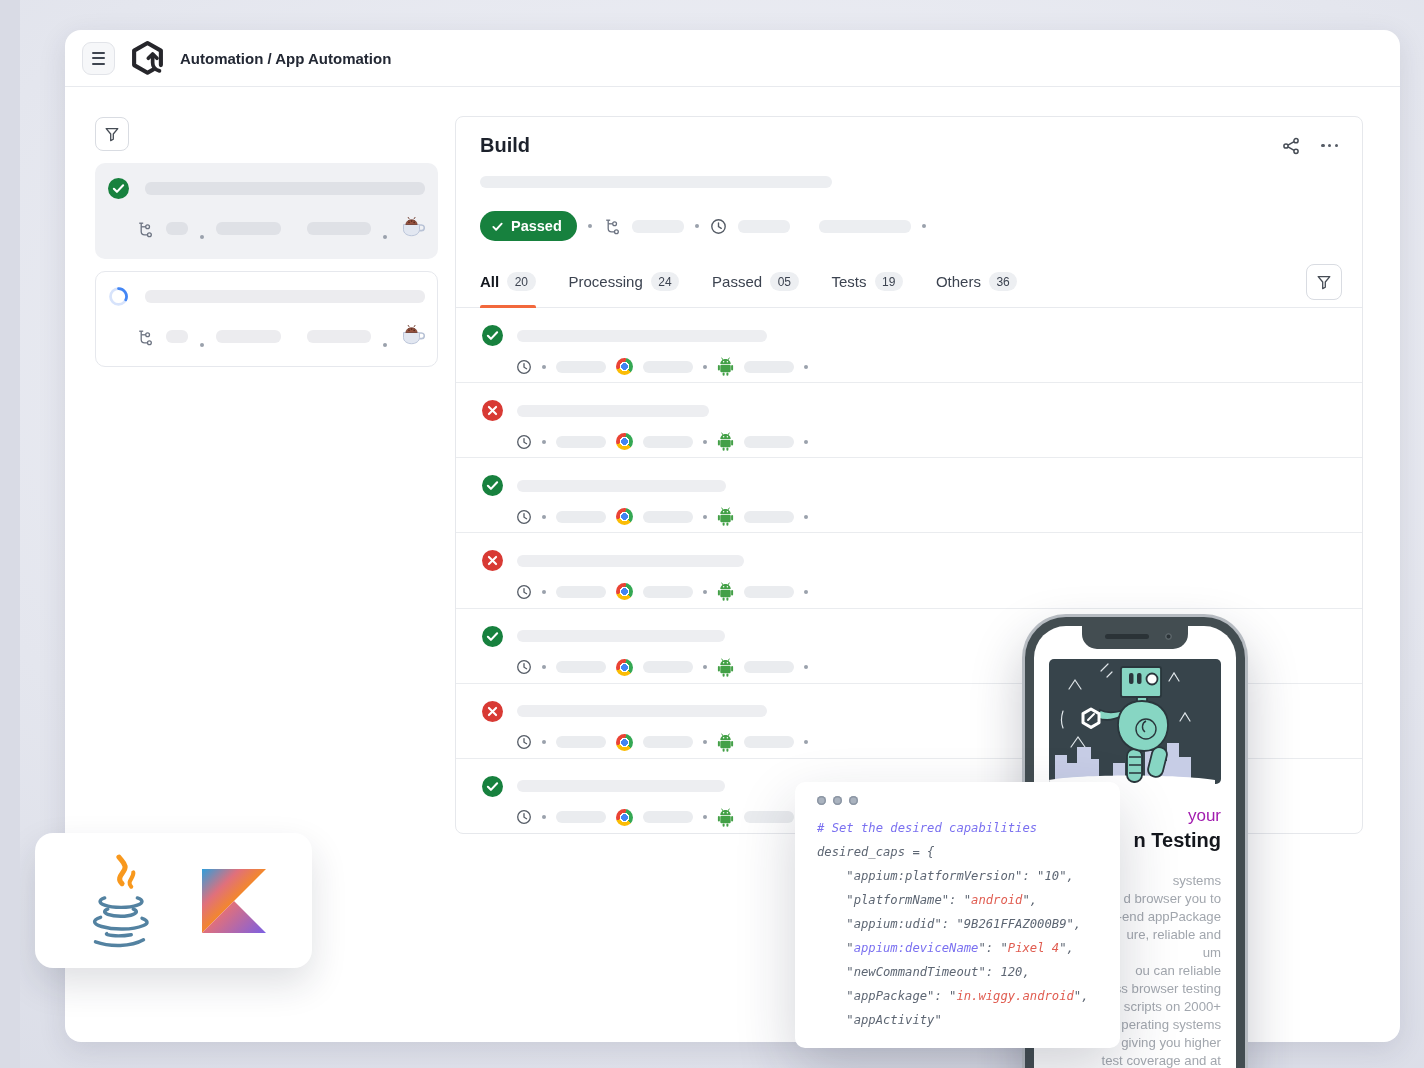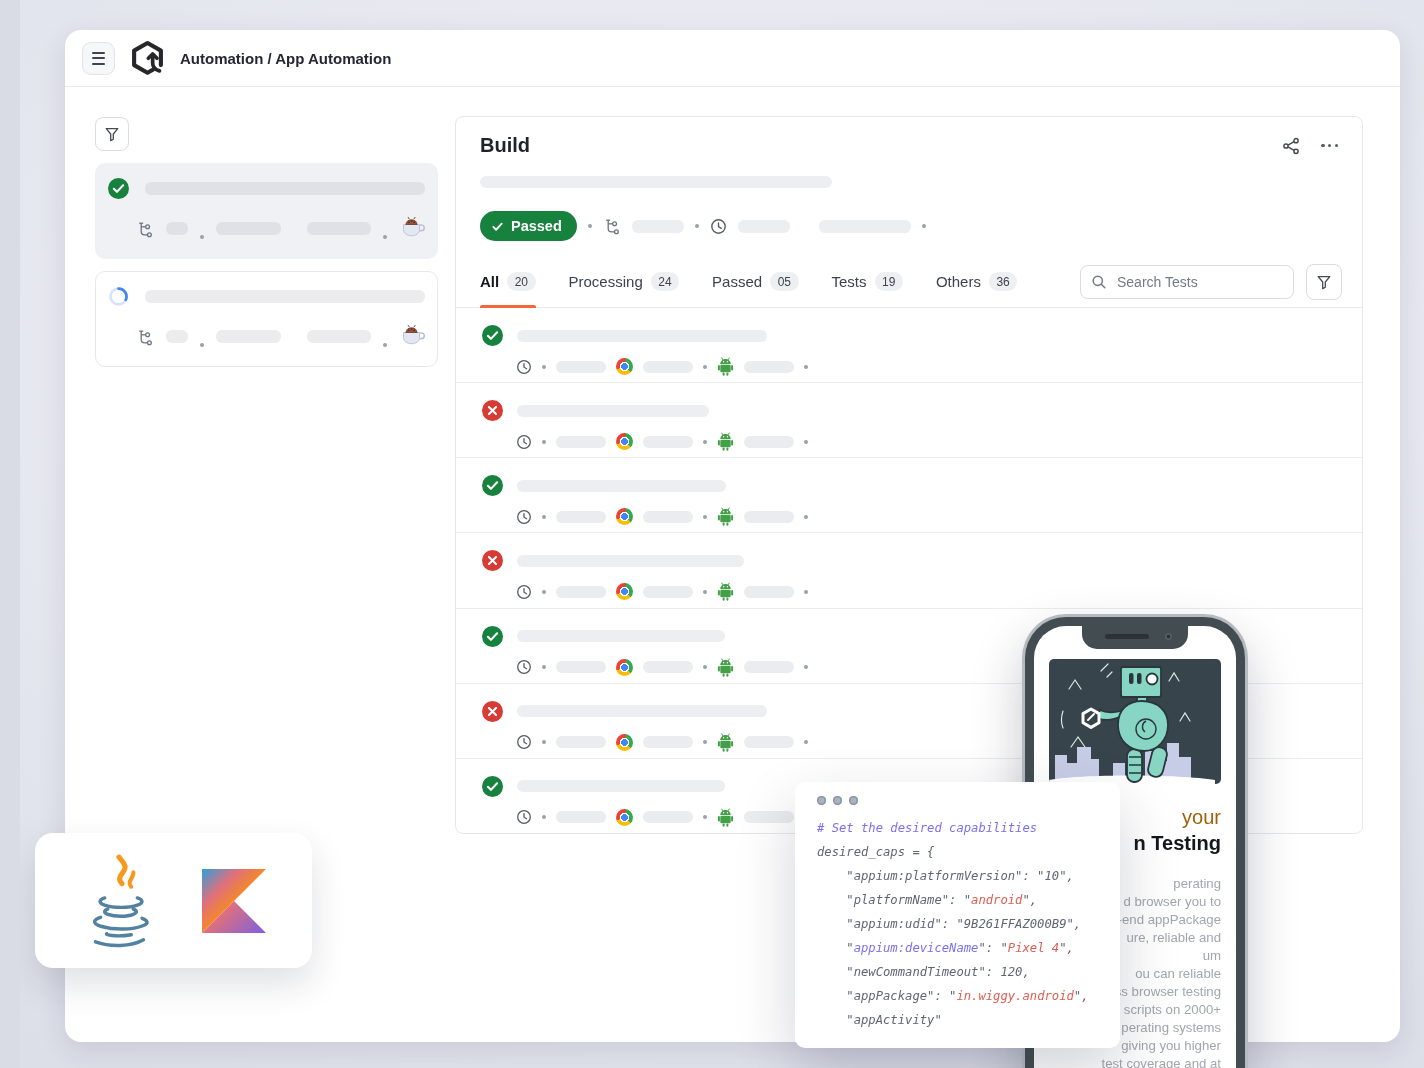--- a/index.html
+++ b/index.html
@@ -80,21 +80,21 @@
     background:#b6bbc1;padding:3px;box-sizing:border-box;z-index:4;box-shadow:0 24px 50px rgba(30,35,60,.25);}
   .phone-body{background:#434d51;border-radius:41px;padding:9px;height:100%;box-sizing:border-box;}
   .screen{background:#fff;border-radius:32px;height:100%;position:relative;overflow:hidden;}
   .notch{position:absolute;top:0;left:50%;transform:translateX(-50%);width:106px;height:23px;
     background:#434d51;border-radius:0 0 15px 15px;z-index:2;}
   .speaker{position:absolute;top:8px;left:23px;width:44px;height:5px;background:#2b3337;border-radius:3px;}
   .camera{position:absolute;top:7px;right:16px;width:7px;height:7px;border-radius:50%;background:#2b3337;
     box-shadow:inset 0 0 0 1.5px #5a6468;}
   .illus{margin:33px 15px 0;height:125px;background:#37444b;border-radius:5px;overflow:hidden;}
   .phone-heading{margin-top:22px;padding-right:15px;text-align:right;}
-  .ph-l1{font-size:20px;color:#a16207;}
+  .ph-l1{font-size:17px;color:#a21caf;}
   .ph-l2{font-size:20px;font-weight:700;color:#14171d;margin-top:3px;}
   .phone-para{margin-top:20px;padding-right:15px;text-align:right;font-size:13.2px;line-height:18px;color:#a2a7ae;}
   
   .code-card{position:absolute;left:775px;top:782px;width:325px;height:266px;background:#fff;border-radius:10px;
     z-index:5;box-shadow:0 24px 60px rgba(30,35,60,.20);padding:14px 0 0 22px;box-sizing:border-box;overflow:hidden;}
   .win-dots{display:flex;gap:7px;}
   .win-dots i{width:9px;height:9px;border-radius:50%;background:#aab3bf;box-shadow:inset 0 0 0 1.5px #8d97a5;}
   .code{margin-top:11px;font-family:"DejaVu Sans Mono",monospace;font-size:12.2px;line-height:24px;white-space:pre;font-style:italic;}
   .tok-gray{color:#5d6673}.tok-red{color:var(--red2,#e05c50)}.tok-purple{color:#7a70f0}
   
@@ -285,29 +285,20 @@
             <div class="tab">
     <span class="tab-label">Tests</span>
     <span class="count">19</span>
   </div>
             <div class="tab">
     <span class="tab-label">Others</span>
     <span class="count">36</span>
   </div>
           </span>
         <span class="tabs-right">
-          <div class="search-input tests">
-            <span style="display:flex">
-              <svg width="16" height="16" viewBox="0 0 16 16" fill="none" stroke="#717987" stroke-width="1.5">
-                  <circle cx="6.8" cy="6.8" r="4.6"></circle>
-                  <path d="M10.3 10.3 13.8 13.8" stroke-linecap="round"></path>
-                </svg>
-            </span>
-            <input type="text" placeholder="Search Tests" style="">
-          </div>
           <div class="icon-btn big">
             <svg width="18" height="18" viewBox="0 0 18 18" fill="none" stroke="#464c55" stroke-width="1.3" stroke-linejoin="round">
                 <path d="M3.2 3.6h11.6l-4.5 5.4v5.2l-2.6 1.4v-6.6z"></path>
               </svg>
           </div>
         </span>
       </div>
 
       <div class="rows" id="test-rows">
           <div class="trow">
@@ -649,21 +640,21 @@
             </g>
             <path d="M42 50l8 4.6v9.2l-8 4.6-8-4.6v-9.2z" fill="none" stroke="#fff" stroke-width="3" stroke-linejoin="round"></path>
             <path d="M39 61l6-6" stroke="#fff" stroke-width="2" stroke-linecap="round"></path>
           </svg>
         </div>
         <div class="phone-heading">
           <div class="ph-l1">your</div>
           <div class="ph-l2">n Testing</div>
         </div>
         <div class="phone-para" id="phone-para">
-            <div>perating</div>
+            <div>systems</div>
             <div>d browser you to</div>
             <div>-end appPackage</div>
             <div>ure, reliable and</div>
             <div>um</div>
             <div>ou can reliable</div>
             <div>ss browser testing</div>
             <div>scripts on 2000+</div>
             <div>perating systems</div>
             <div>giving you higher</div>
             <div>test coverage and at significantly</div>

